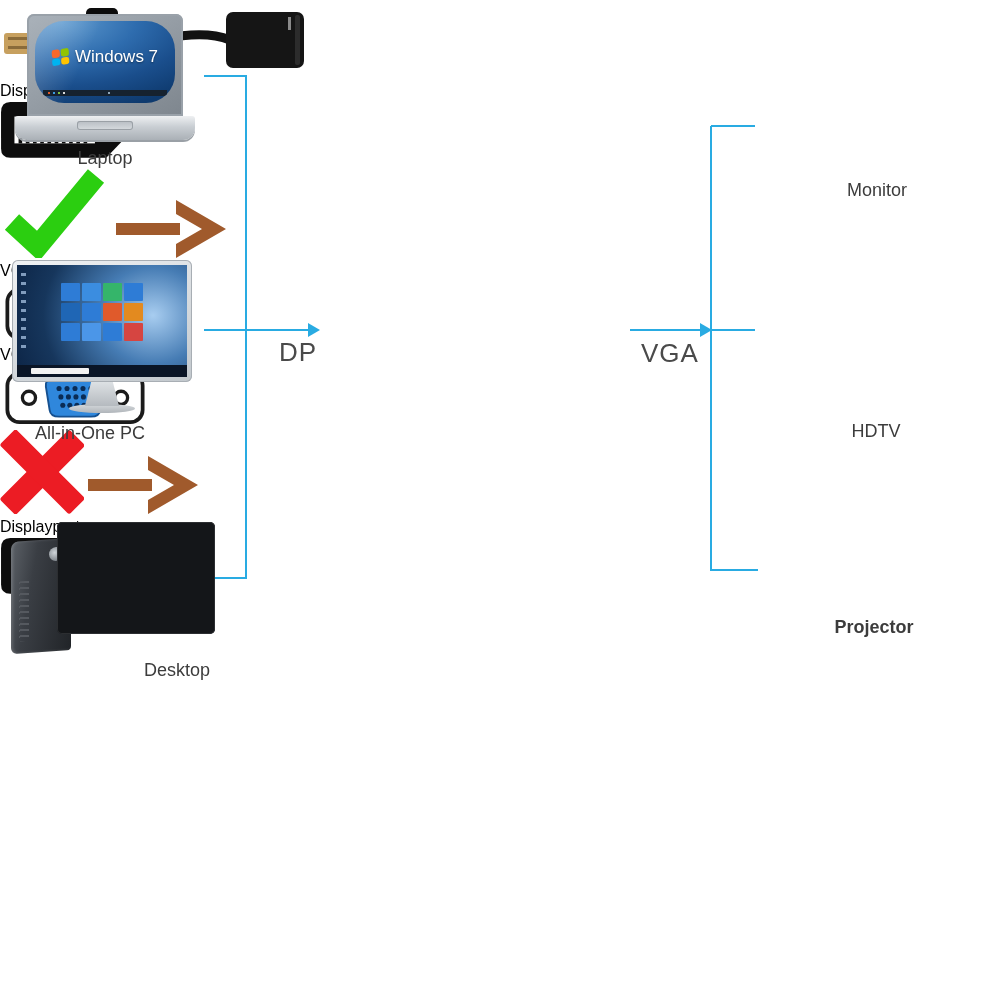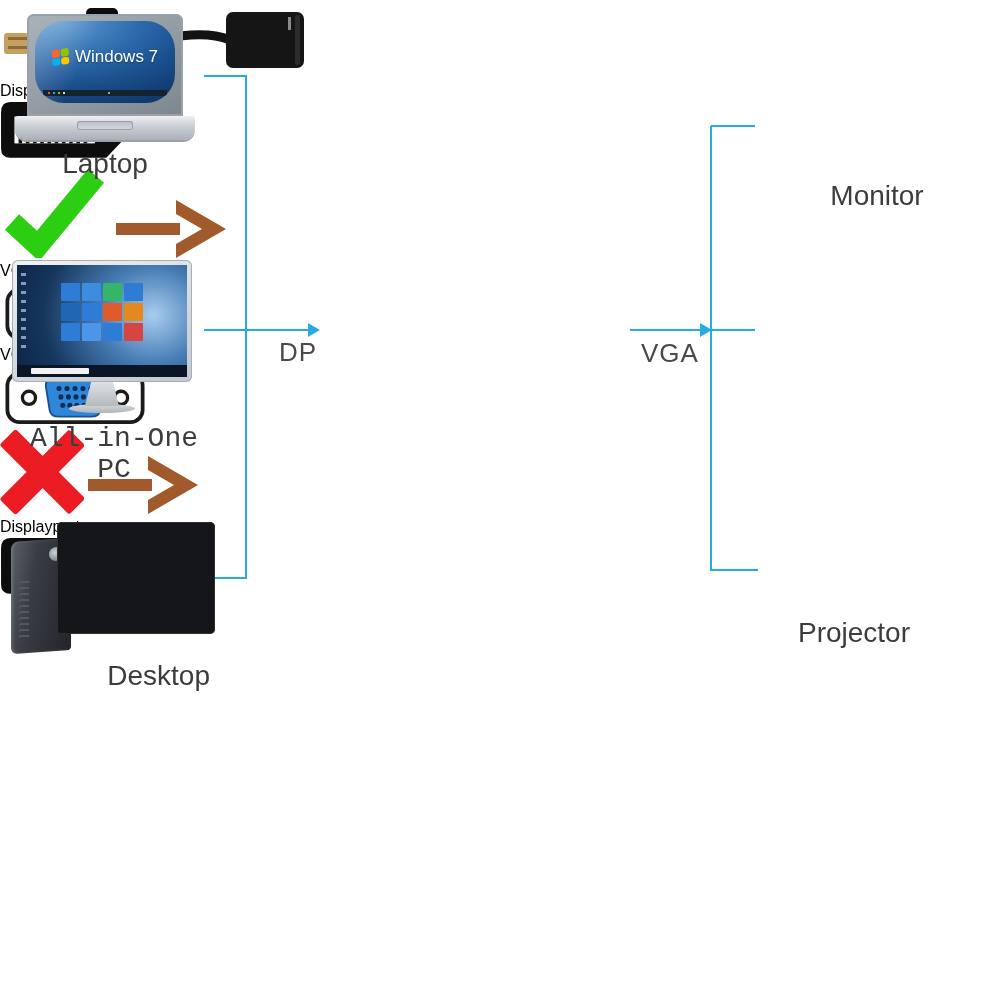--- a/index.html
+++ b/index.html
@@ -7,21 +7,21 @@
           font-family:"Liberation Sans", sans-serif;}
 
   
   .hline,.vline{position:absolute;background:#29ABE2;}
   .hline{height:2px;} .vline{width:2px;}
   .blue-arrow{position:absolute;width:0;height:0;
     border-top:7px solid transparent;border-bottom:7px solid transparent;
     border-left:12px solid #29ABE2;}
 
   .port-label{position:absolute;color:#4a4a4a;font-size:26px;letter-spacing:1px;}
-  .dev-label{position:absolute;color:#3c3c3c;font-size:28px;text-align:center;}
+  .dev-label{position:absolute;color:#3c3c3c;font-size:18px;text-align:center;}
 
   
   .laptop{position:absolute;left:15px;top:14px;width:180px;}
   .laptop-screen{position:relative;margin:0 12px;height:102px;
     background:linear-gradient(150deg,#aab2ba,#7e868e);border-radius:7px 7px 0 0;
     box-shadow:inset 0 0 0 2px #99a1a9;}
   .laptop-display{position:absolute;left:8px;right:8px;top:7px;bottom:13px;overflow:hidden;
     background:radial-gradient(130% 110% at 18% 0%,#5f9bd0 0%,#2e6cae 42%,#1a4e8c 72%,#0e3a6e 100%);border-radius:29px;}
   .laptop-display::before{content:"";position:absolute;inset:0;
     background:linear-gradient(115deg,rgba(255,255,255,.28) 0%,rgba(255,255,255,0) 38%);}
@@ -223,21 +223,21 @@
             <span></span>
         </div>
         <div class="aio-taskbar">
           <div class="aio-search"></div>
         </div>
       </div>
     </div>
     <div class="aio-neck"></div>
     <div class="aio-base"></div>
   </div>
-  <div class="dev-label" style="left:24px;top:423px;width:180px;font-family:Liberation Mono, monospace;">All-in-One PC</div>
+  <div class="dev-label" style="left:0;top:423px;width:180px;">All-in-One PC</div>
 
   
   <div class="desktop">
     <div class="tower"></div>
     <div class="dmon">
       <div class="dmon-screen scr">
         <div class="dmon-glow"></div>
         <div class="dmon-sil"></div>
       </div>
     </div>
@@ -289,35 +289,36 @@
         <div class="fj-river"></div>
         <div class="fj-cliff-l"></div>
         <div class="fj-rock"></div>
       </div>
     </div>
     <div class="hdtv-legs">
       <div class="hdtv-leg l"></div>
         <div class="hdtv-leg r"></div>
     </div>
   </div>
+  <div class="dev-label" style="left:762px;top:421px;width:228px;">HDTV</div>
 
   
   <div class="proj">
     <div class="proj-top"></div>
     <div class="proj-body">
       <div class="proj-vents"></div>
       <div class="proj-sensor"></div>
       <div class="proj-lens"></div>
     </div>
     <div class="proj-feet">
       <div class="proj-foot l"></div>
         <div class="proj-foot r"></div>
     </div>
   </div>
-  <div class="dev-label" style="left:754px;top:617px;width:200px;">Projector</div>
+  <div class="dev-label" style="left:774px;top:617px;width:200px;font-weight:bold;">Projector</div>
 
   
   
   <div class="compat-box" style="left:8px;top:790px;">
     <div class="cap dp">Displayport</div>
     <svg class="compat-icon" width="130" height="62" viewBox="0 0 126 58">
       <path d="M10 1 H112 Q122 1 122 11 V35 L103 55 H10 Q1 55 1 46 V11 Q1 1 10 1 Z" fill="#0d0d0d"></path>
       <rect x="14" y="15" width="78" height="26" fill="#fff"></rect>
       <rect x="92" y="20" width="13" height="16" fill="#fff"></rect>
       <g fill="#0d0d0d">

